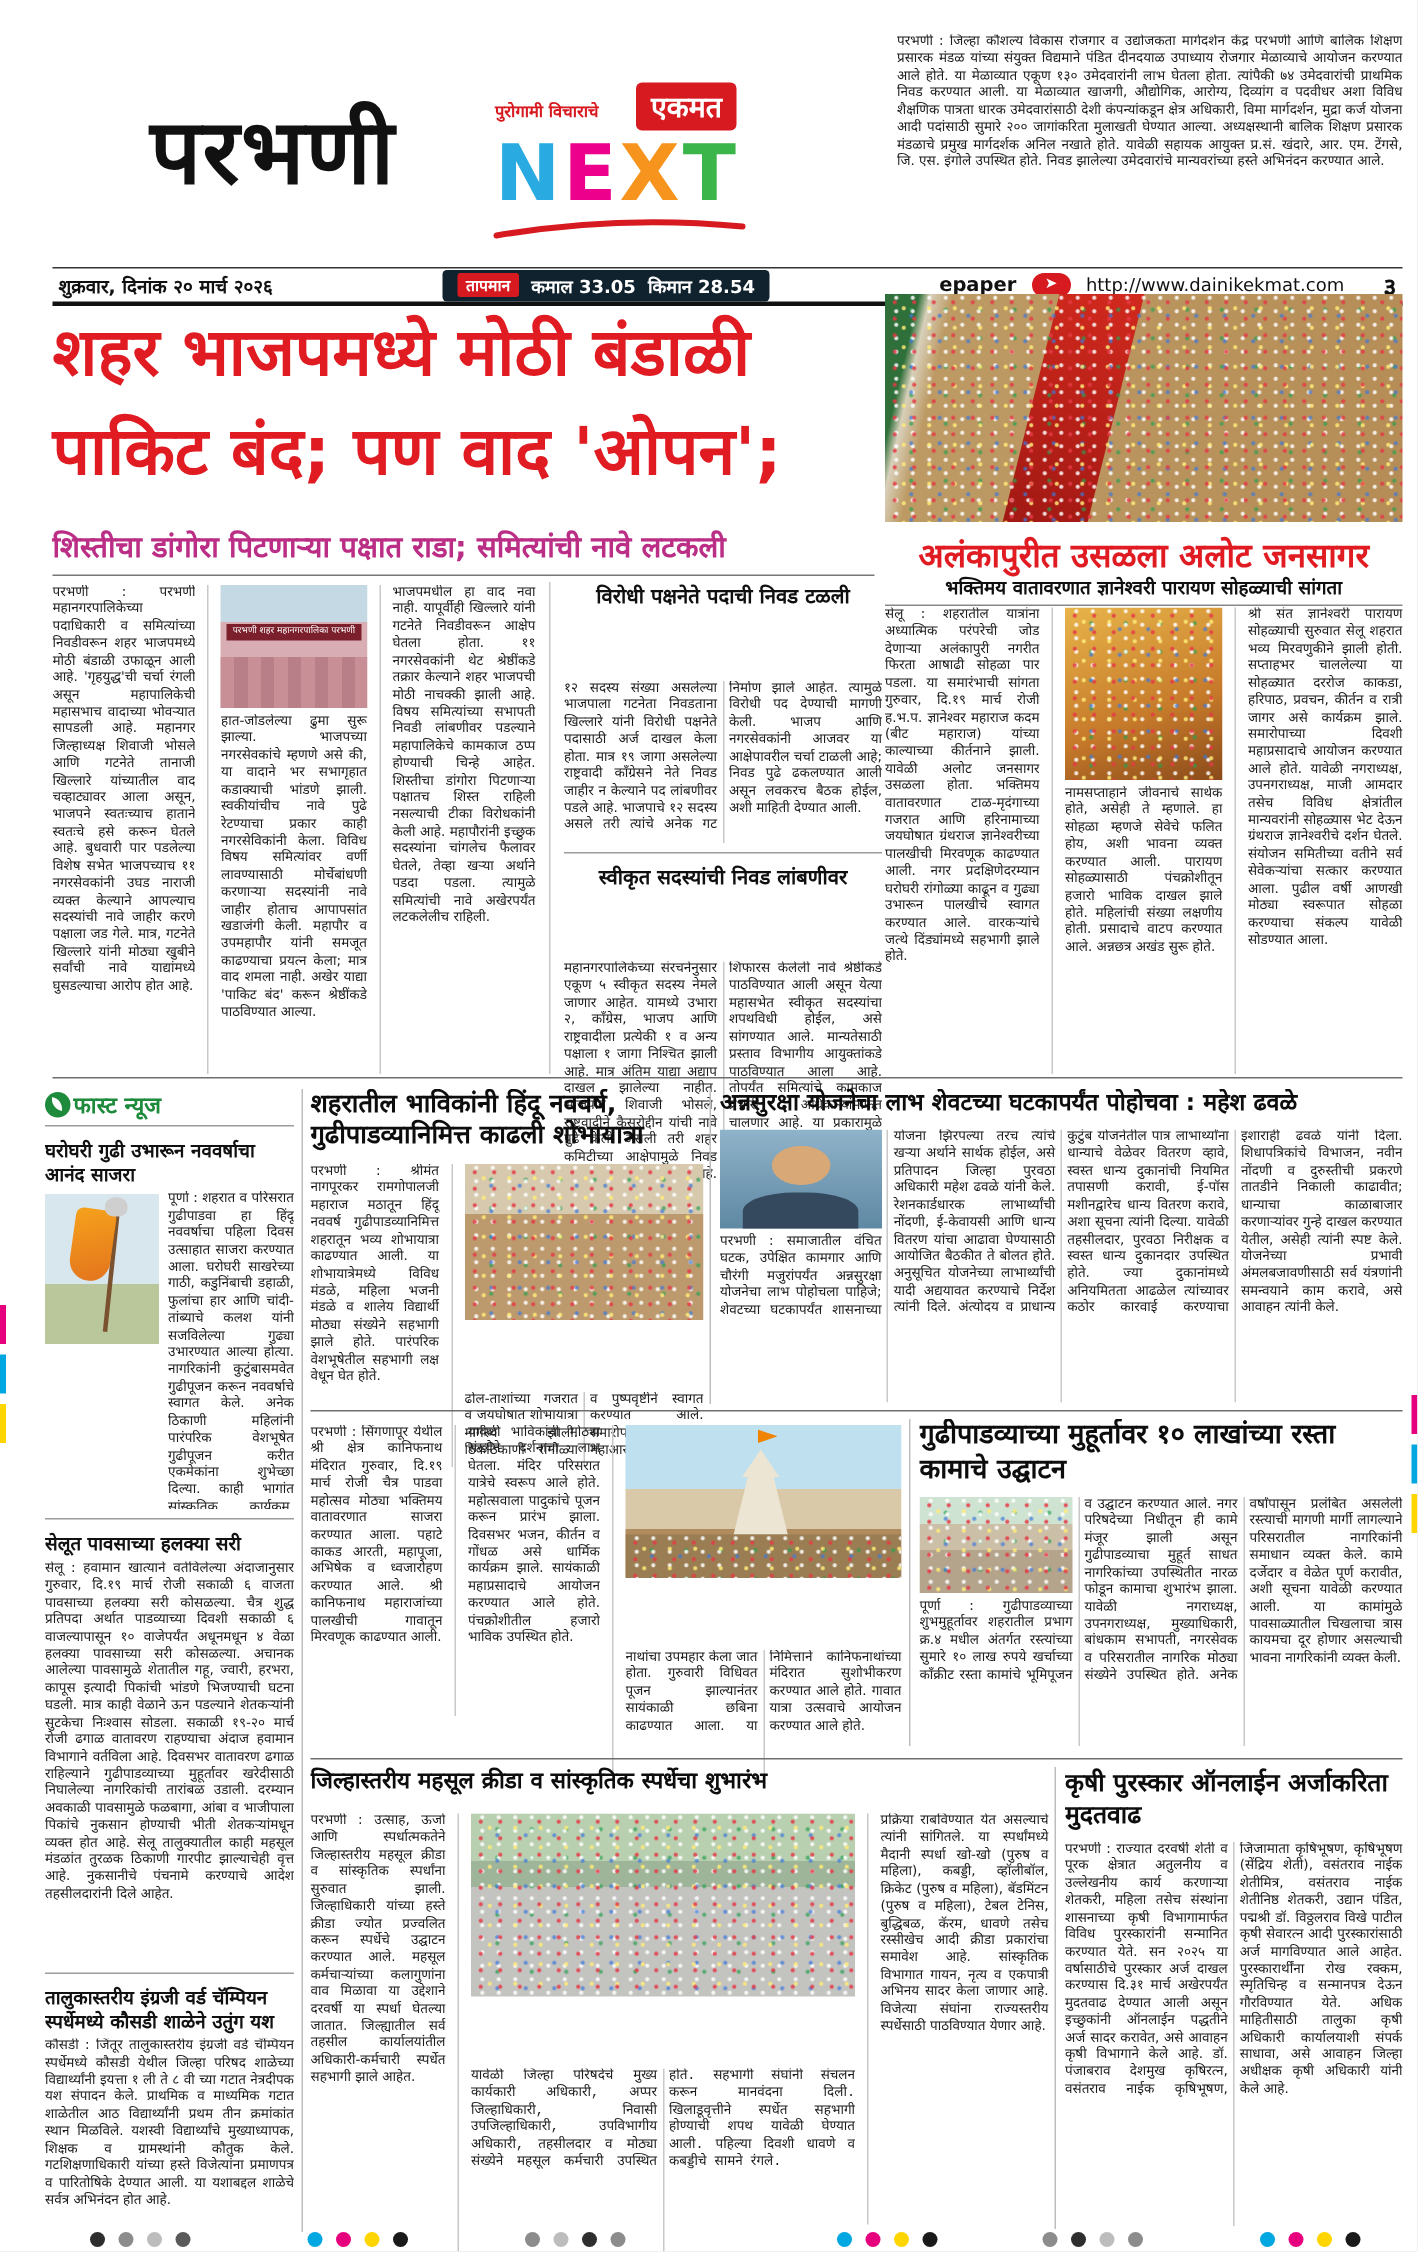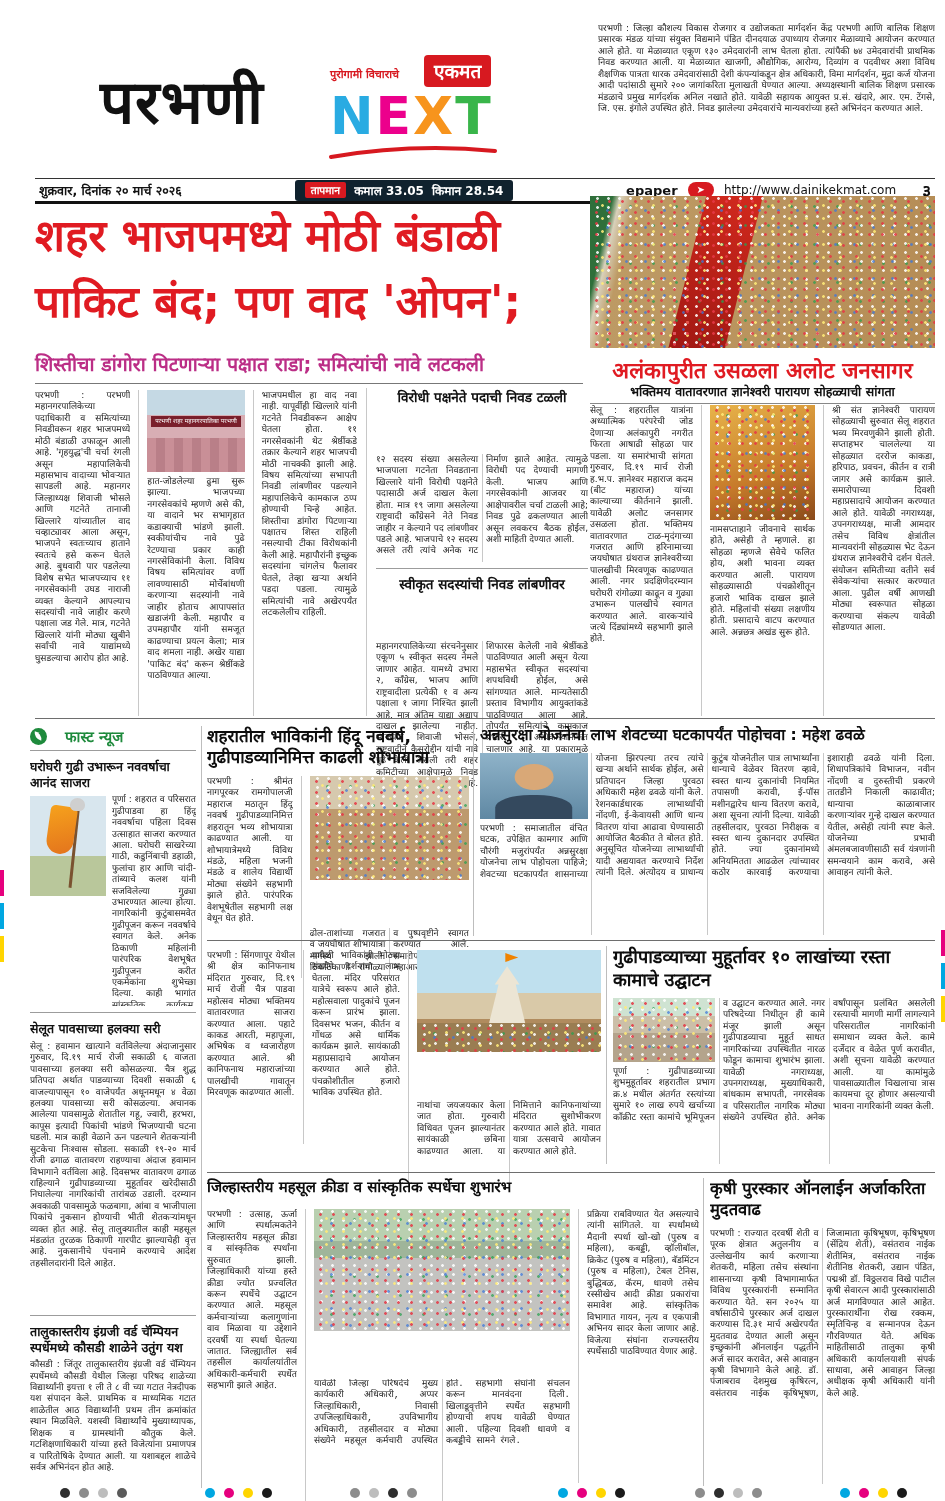--- a/index.html
+++ b/index.html
@@ -76,21 +76,21 @@
             background:linear-gradient(160deg,#f6a21c,#e3731d);transform:rotate(8deg);}
   .gudhi-kalash{position:absolute;left:52%;top:2%;width:15px;height:13px;background:#cfcfcf;
             border-radius:50% 50% 40% 40%;}
   .ph-temple{background:linear-gradient(#bfe0ee 0 42%,#d9c9a8 42% 68%,#b08b5e 68%);}
   .temple-gopura{position:absolute;left:36%;bottom:28%;width:26%;height:56%;background:#ece5d4;
             clip-path:polygon(50% 0,76% 32%,68% 32%,88% 100%,12% 100%,32% 32%,24% 32%);}
   .temple-flag{position:absolute;left:48%;top:3%;width:13px;height:9px;background:#f08300;
             clip-path:polygon(0 0,100% 50%,0 100%);}
   .crowd-band{position:absolute;left:0;right:0;bottom:0;height:28%;background:#9a7d52;}
   
-  .fn-head{display:flex;align-items:center;gap:18px;border-bottom:1px solid #9c9c9c;padding-bottom:4px;}
+  .fn-head{display:flex;align-items:center;gap:2px;border-bottom:1px solid #9c9c9c;padding-bottom:4px;}
   .leaf-icon{width:17px;height:17px;border-radius:50%;background:#1e8a3c;position:relative;flex:0 0 auto;}
   .leaf-icon::after{content:"";position:absolute;left:4px;top:4px;width:8px;height:8px;background:#fff;
             border-radius:0 100% 0 100%;transform:rotate(10deg);}
   .fn-title{color:#1e8a3c;font-size:15px;font-weight:800;}
   .fn-arthead{font-size:12.5px;font-weight:700;line-height:1.25;margin:8px 0 4px;}
   .fn-photo{float:left;width:76px;height:100px;margin:2px 6px 2px 0;}
   
   .sec-h{font-weight:700;line-height:1.25;color:#0d0d0d;}
   
   .dotgrp{position:absolute;top:1488px;display:flex;gap:9px;}
@@ -224,21 +224,21 @@
   <div class="abs" style="left:207px;top:946px;width:394px;">
     <div class="colrow" style="margin-top:4px;">
       <div class="tcol bt" style="width:88px;height:194px;">परभणी : सिंगणापूर येथील श्री क्षेत्र कानिफनाथ मंदिरात गुरुवार, दि.१९ मार्च रोजी चैत्र पाडवा महोत्सव मोठ्या भक्तिमय वातावरणात साजरा करण्यात आला. पहाटे काकड आरती, महापूजा, अभिषेक व ध्वजारोहण करण्यात आले. श्री कानिफनाथ महाराजांच्या पालखीची गावातून मिरवणूक काढण्यात आली.</div>
       <div class="tcol bt" style="width:88px;height:194px;">यावेळी भाविकांनी मोठ्या संख्येने दर्शनाचा लाभ घेतला. मंदिर परिसरात यात्रेचे स्वरूप आले होते. महोत्सवाला पादुकांचे पूजन करून प्रारंभ झाला. दिवसभर भजन, कीर्तन व गोंधळ असे धार्मिक कार्यक्रम झाले. सायंकाळी महाप्रसादाचे आयोजन करण्यात आले होते. पंचक्रोशीतील हजारो भाविक उपस्थित होते.</div>
       <div class="tcol" style="width:184px;">
         <div class="photo ph-temple" style="width:100%;height:102px;margin-bottom:4px;">
           <div class="temple-gopura"></div>
           <div class="temple-flag"></div>
           <div class="crowd-band speckle"></div>
         </div>
-        <div class="bt cols2" style="height:86px;">नाथांचा जयजयकार केला जात होता. गुरुवारी विधिवत पूजन झाल्यानंतर सायंकाळी छबिना काढण्यात आला. या निमित्ताने कानिफनाथांच्या मंदिरात सुशोभीकरण करण्यात आले होते. गावात यात्रा उत्सवाचे आयोजन करण्यात आले होते.</div>
+        <div class="bt cols2" style="height:86px;">नाथांचा उपमहार केला जात होता. गुरुवारी विधिवत पूजन झाल्यानंतर सायंकाळी छबिना काढण्यात आला. या निमित्ताने कानिफनाथांच्या मंदिरात सुशोभीकरण करण्यात आले होते. गावात यात्रा उत्सवाचे आयोजन करण्यात आले होते.</div>
       </div>
     </div>
   </div>
   <div class="abs sep-v" style="left:606px;top:946px;height:218px;"></div>
 
   <div class="abs" style="left:613px;top:946px;width:322px;">
     <div class="sec-h" style="font-size:18px;height:48px;overflow:hidden;">गुढीपाडव्याच्या मुहूर्तावर १० लाखांच्या रस्ता कामाचे उद्घाटन</div>
     <div class="bt cols3" style="margin-top:4px;height:166px;">
       <div class="photo ph-rasta speckle" style="width:100%;height:64px;margin-bottom:4px;"></div>
       <span>पूर्णा : गुढीपाडव्याच्या शुभमुहूर्तावर शहरातील प्रभाग क्र.४ मधील अंतर्गत रस्त्यांच्या सुमारे १० लाख रुपये खर्चाच्या काँक्रीट रस्ता कामांचे भूमिपूजन व उद्घाटन करण्यात आले. नगर परिषदेच्या निधीतून ही कामे मंजूर झाली असून गुढीपाडव्याचा मुहूर्त साधत नागरिकांच्या उपस्थितीत नारळ फोडून कामाचा शुभारंभ झाला. यावेळी नगराध्यक्ष, उपनगराध्यक्ष, मुख्याधिकारी, बांधकाम सभापती, नगरसेवक व परिसरातील नागरिक मोठ्या संख्येने उपस्थित होते. अनेक वर्षांपासून प्रलंबित असलेली रस्त्याची मागणी मार्गी लागल्याने परिसरातील नागरिकांनी समाधान व्यक्त केले. कामे दर्जेदार व वेळेत पूर्ण करावीत, अशी सूचना यावेळी करण्यात आली. या कामांमुळे पावसाळ्यातील चिखलाचा त्रास कायमचा दूर होणार असल्याची भावना नागरिकांनी व्यक्त केली.</span>

